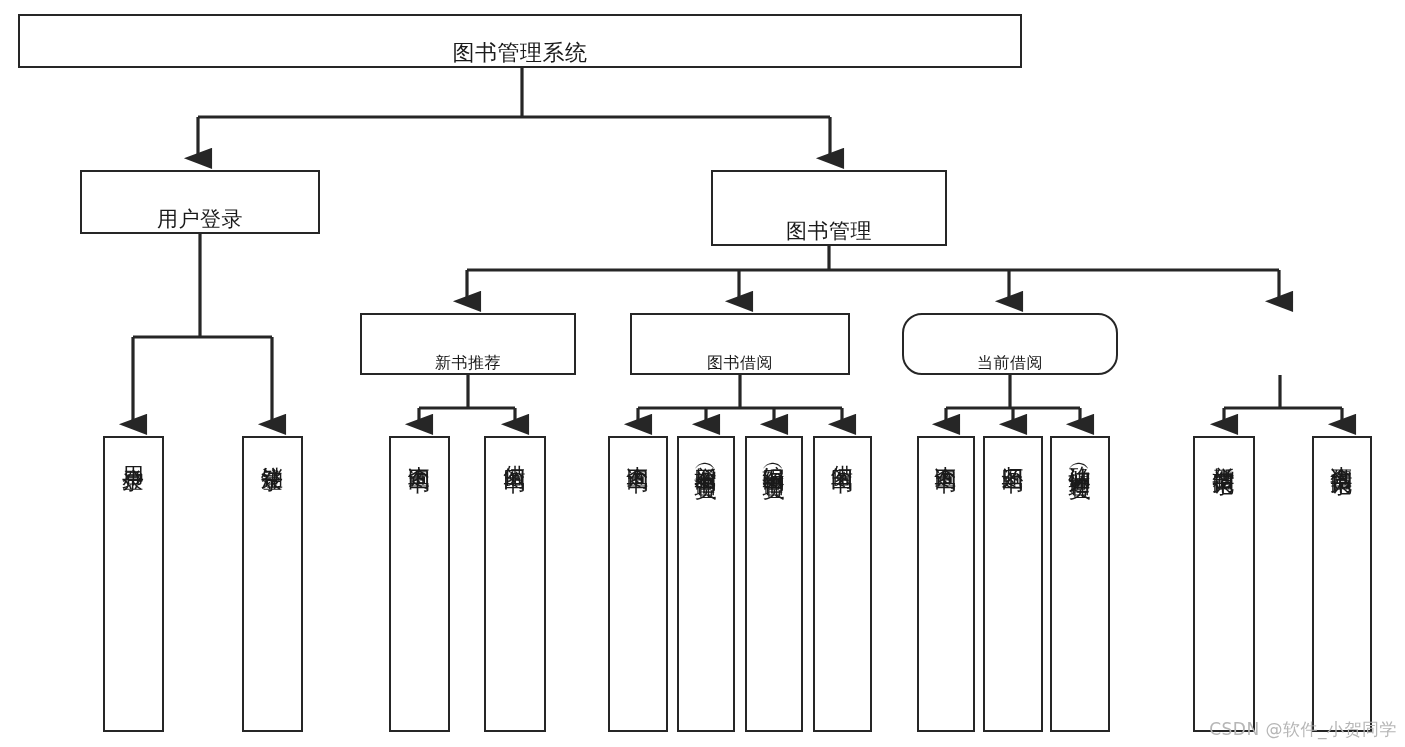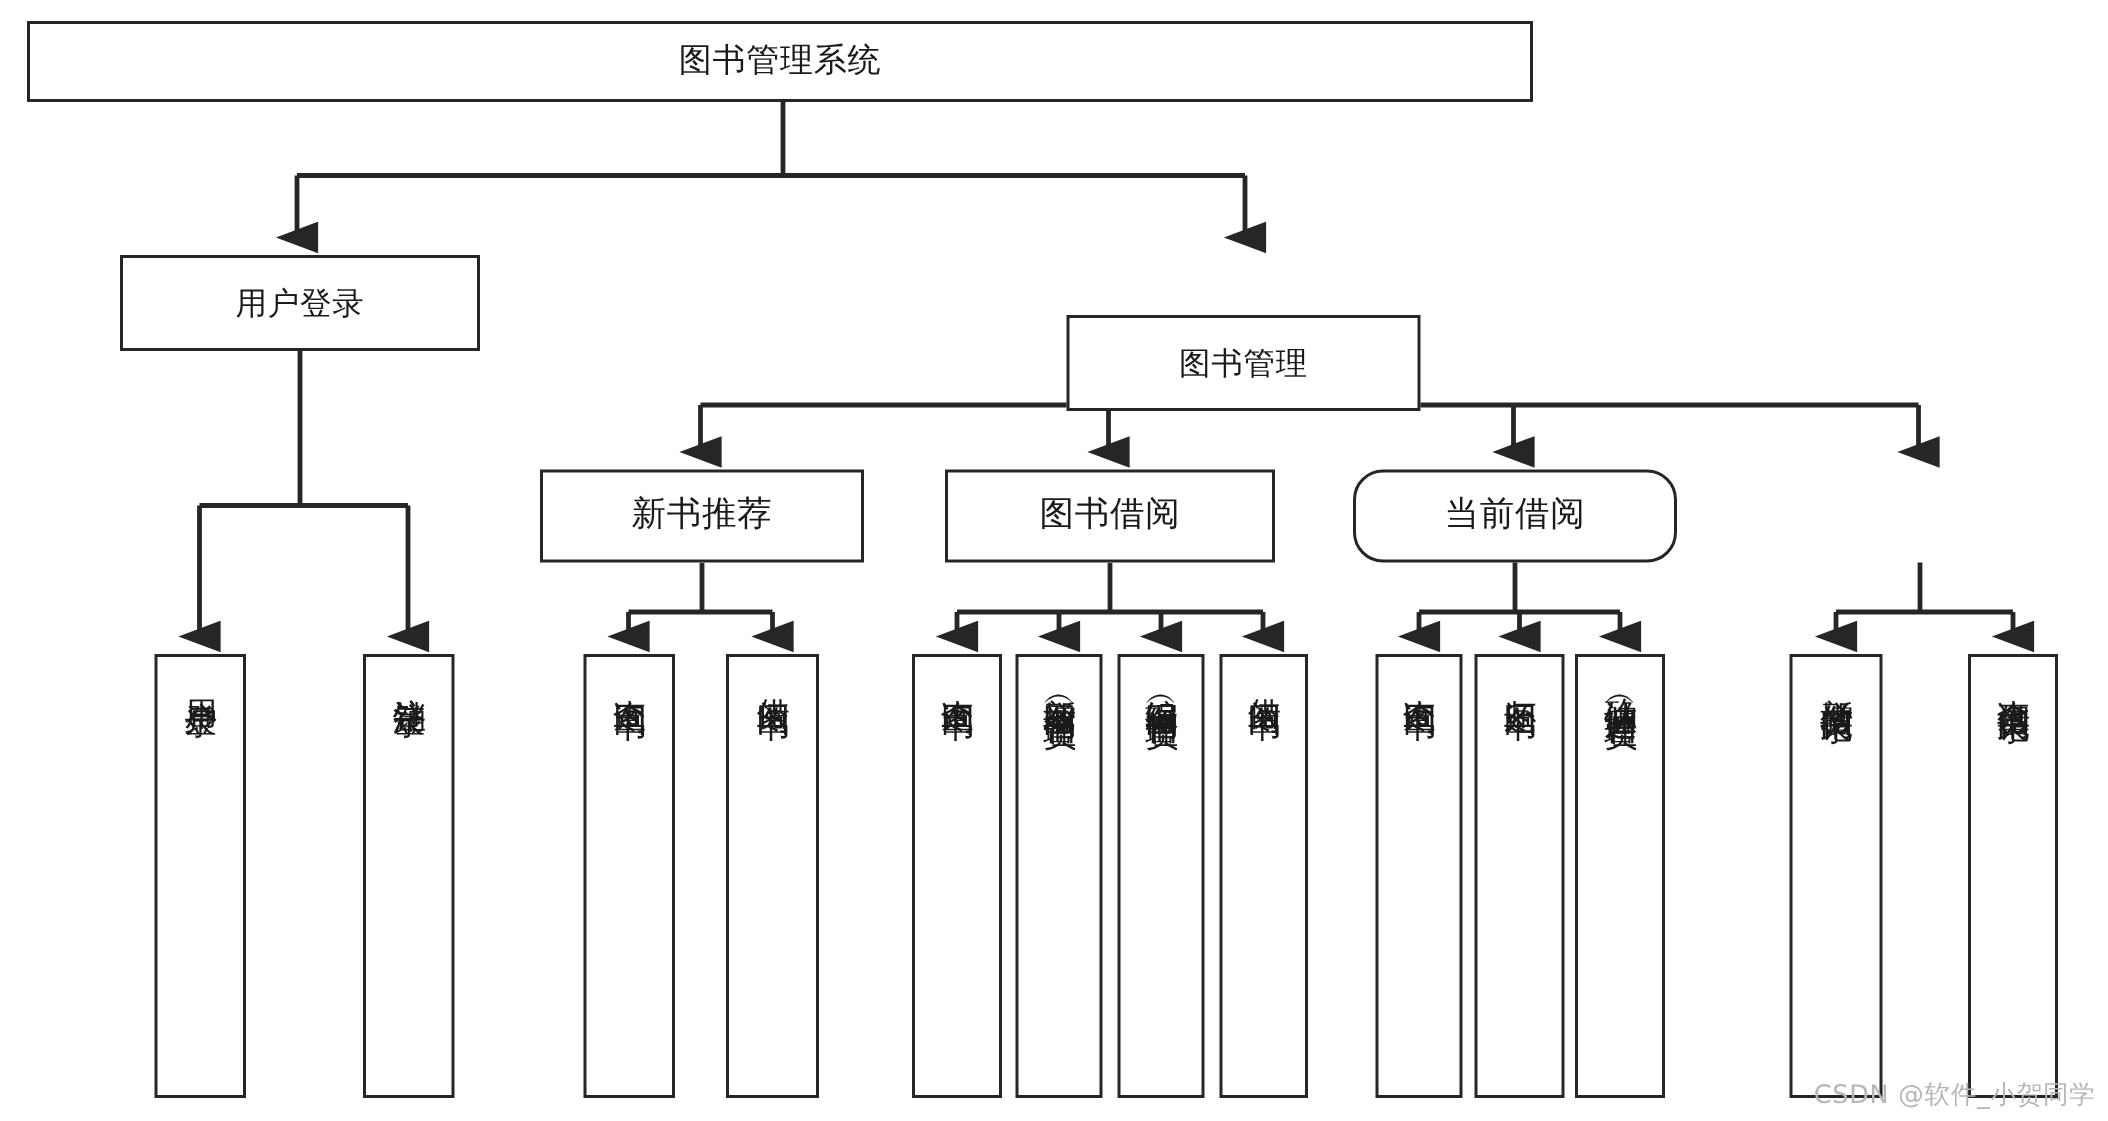--- a/index.html
+++ b/index.html
@@ -24,33 +24,33 @@
     width: 1405px;
     height: 747px;
     pointer-events: none;
   }
   .node {
     position: absolute;
     box-sizing: border-box;
     border: 2px solid #262626;
     background: #ffffff;
     display: flex;
-    align-items: center;
+    align-items: flex-end;
     justify-content: center;
     color: #1a1a1a;
   }
   .node .lbl {
     display: block;
     text-align: center;
     line-height: 1.18;
     letter-spacing: 0.5px;
   }
   .node.root .lbl { font-size: 22px; }
   .node.lvl2 .lbl { font-size: 21px; }
-  .node.lvl3 .lbl { font-size: 23px; }
+  .node.lvl3 .lbl { font-size: 16px; }
   .node.leaf {
     align-items: flex-start;
     justify-content: center;
     padding-top: 10px;
   }
   .node.leaf .lbl {
     writing-mode: vertical-rl;
     text-orientation: upright;
     font-size: 22px;
     line-height: 1.05;
@@ -123,21 +123,21 @@
     </g>
   </svg>
 
   <div class="node root" style="left:18px; top:14px; width:1004px; height:54px;">
     <span class="lbl">图书管理系统</span>
   </div>
 
   <div class="node lvl2" style="left:80px; top:170px; width:240px; height:64px;">
     <span class="lbl">用户登录</span>
   </div>
-  <div class="node lvl2" style="left:711px; top:170px; width:236px; height:64px;margin-top:40px;">
+  <div class="node lvl2" style="left:711px; top:170px; width:236px; height:76px;">
     <span class="lbl">图书管理</span>
   </div>
 
   <div class="node lvl3" style="left:360px; top:313px; width:216px; height:62px;">
     <span class="lbl">新书推荐</span>
   </div>
   <div class="node lvl3" style="left:630px; top:313px; width:220px; height:62px;">
     <span class="lbl">图书借阅</span>
   </div>
   <div class="node lvl3" style="left:902px; top:313px; width:216px; height:62px;border-radius:20px;">

